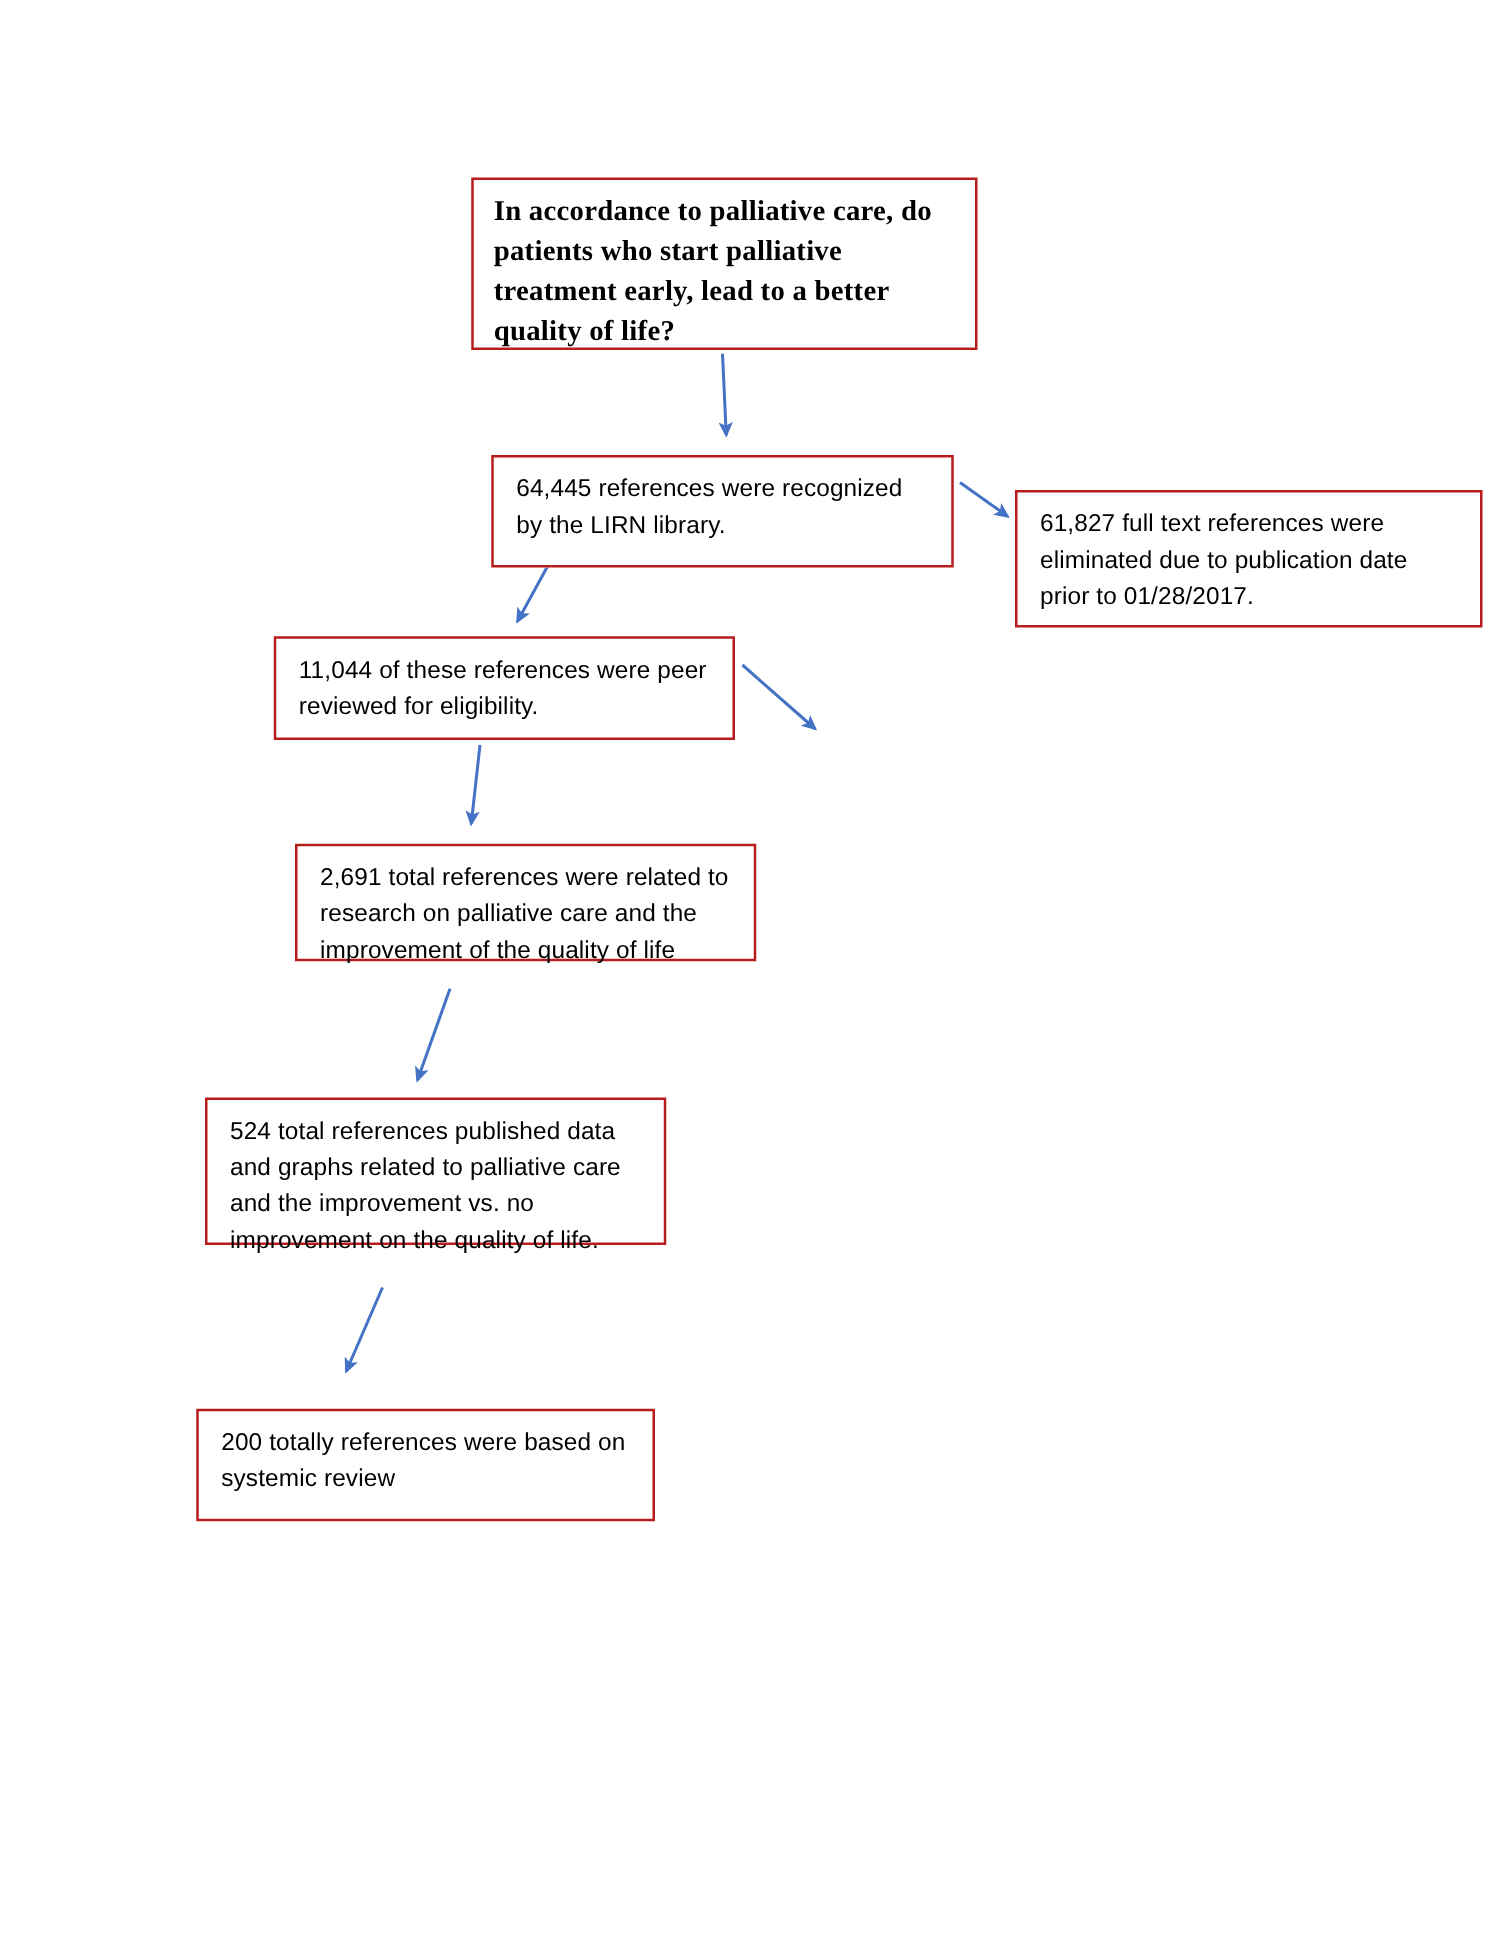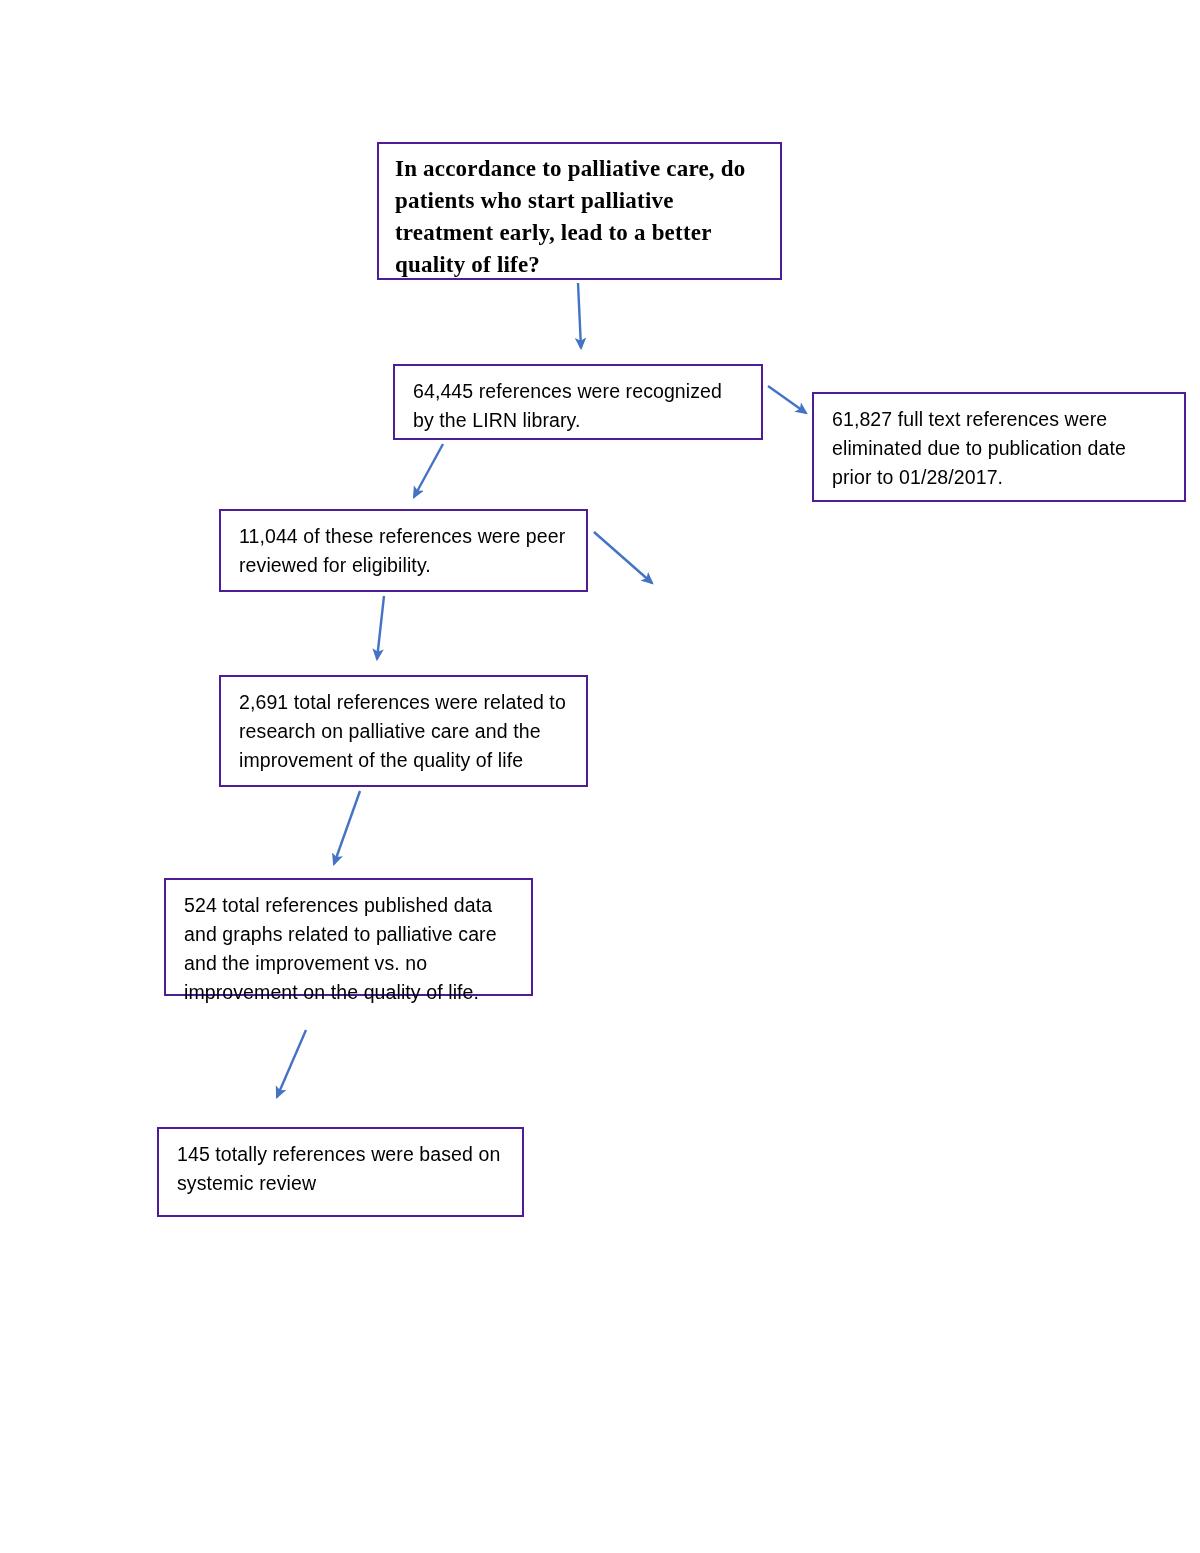--- a/index.html
+++ b/index.html
@@ -19,21 +19,21 @@
     position: absolute;
     left: 0;
     top: 0;
     width: 1200px;
     height: 1553px;
     pointer-events: none;
   }
   .node {
     position: absolute;
     box-sizing: border-box;
-    border: 2px solid #4c1d95;
+    border: 2px solid #b91c1c;
     background: #ffffff;
     font-family: "Liberation Sans", sans-serif;
     font-size: 19.5px;
     line-height: 29px;
     color: #000000;
     padding: 11px 14px 11px 18px;
     letter-spacing: 0.1px;
   }
   .node.serif-bold {
     font-family: "Liberation Serif", serif;
@@ -43,25 +43,25 @@
     letter-spacing: 0.2px;
     padding: 9px 14px 9px 16px;
   }
   .node-text {
     display: block;
     white-space: pre-line;
   }
 
   
   #node-question      { left: 377px; top: 142px;  width: 405px; height: 138px; }
-  #node-identified    { left: 393px; top: 364px;  width: 370px; height: 76px;  }
+  #node-identified    { left: 393px; top: 364px;  width: 370px; height: 90px;  }
   #node-excluded-date { left: 812px; top: 392px;  width: 374px; height: 110px; }
   #node-peer-reviewed { left: 219px; top: 509px;  width: 369px; height: 83px;  }
   #node-excluded-data { left: 659px; top: 567px;  width: 374px; height: 129px; }
-  #node-related       { left: 219px; top: 675px;  width: 369px; height: 112px; }
+  #node-related       { left: 236px; top: 675px;  width: 369px; height: 94px; }
   #node-published     { left: 164px; top: 878px;  width: 369px; height: 118px; }
   #node-systemic      { left: 157px; top: 1127px; width: 367px; height: 90px;  }
 </style>
 </head>
 <body>
 
 <div id="page">
 
   <svg id="arrow-layer" viewBox="0 0 1200 1553" width="1200" height="1553" xmlns="http://www.w3.org/2000/svg">
     <defs>
@@ -104,16 +104,16 @@
 
   <div class="node" id="node-related">
     <span class="node-text">2,691 total references were related to research on palliative care and the improvement of the quality of life</span>
   </div>
 
   <div class="node" id="node-published">
     <span class="node-text">524 total references published data and graphs related to palliative care and the improvement vs. no improvement on the quality of life.</span>
   </div>
 
   <div class="node" id="node-systemic">
-    <span class="node-text">145 totally references were based on systemic review</span>
+    <span class="node-text">200 totally references were based on systemic review</span>
   </div>
 
 </div>
 
 </body></html>

